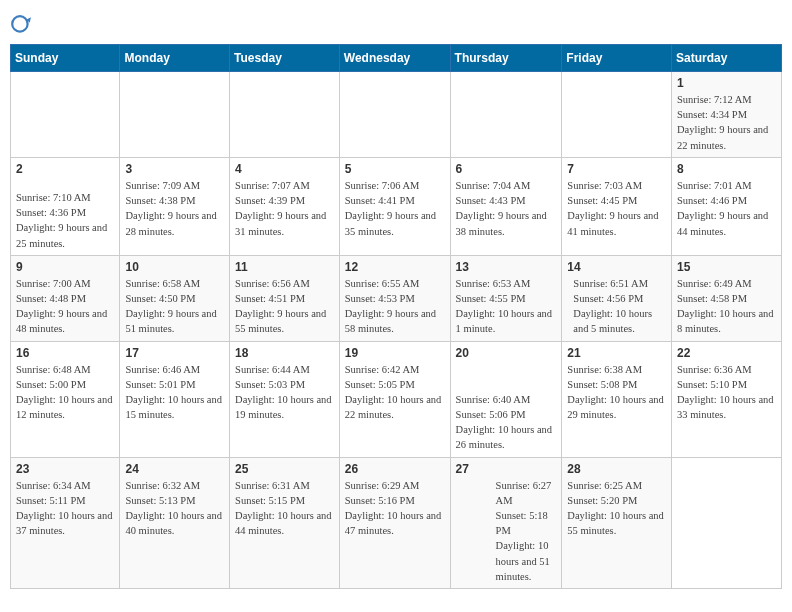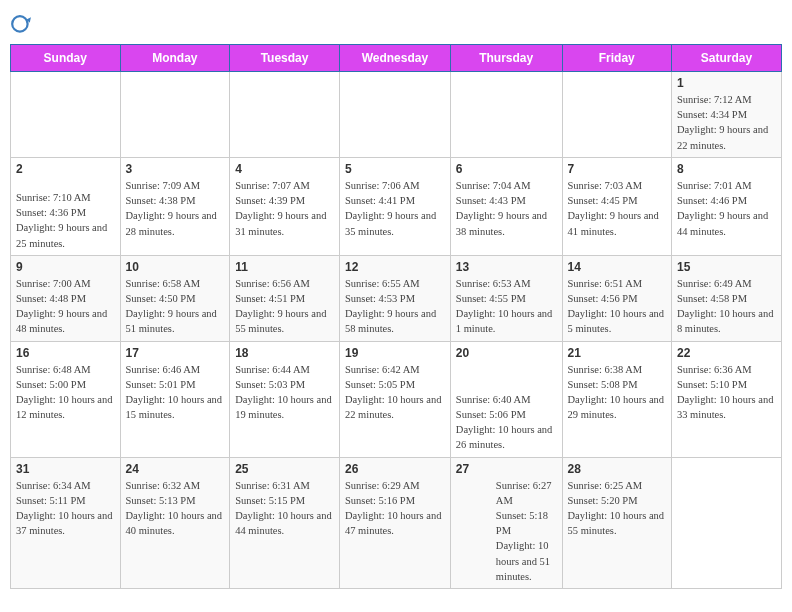--- a/index.html
+++ b/index.html
@@ -46,26 +46,26 @@
       font-size: 15px;
       color: #555;
       font-weight: normal;
     }
     .calendar {
       width: 100%;
       border-collapse: collapse;
       font-size: 11px;
     }
     .calendar thead tr th {
-      background: #d946ef;
+      background: #0369a1;
       color: #fff;
       font-size: 12px;
       font-weight: bold;
       padding: 6px 4px;
-      text-align: center;
+      text-align: left;
       border: 1px solid #2d6eaf;
     }
     .calendar tbody tr td {
       border: 1px solid #ccc;
       vertical-align: top;
       padding: 4px 5px;
       min-height: 80px;
       width: 113px;
       background: #fff;
     }
@@ -206,21 +206,21 @@
 Daylight: 9 hours and 58 minutes.</div>
         </td>
         <td>
           <span class="day-number">13</span>
           <div class="day-info" style="white-space: pre-line;">Sunrise: 6:53 AM
 Sunset: 4:55 PM
 Daylight: 10 hours and 1 minute.</div>
         </td>
         <td>
           <span class="day-number">14</span>
-          <div class="day-info" style="white-space: pre-line;">Sunrise: 6:51 AM
+          <div class="day-info" style="white-space: pre-line; margin-left: 6px;">Sunrise: 6:51 AM
 Sunset: 4:56 PM
 Daylight: 10 hours and 5 minutes.</div>
         </td>
         <td>
           <span class="day-number">15</span>
           <div class="day-info" style="white-space: pre-line;">Sunrise: 6:49 AM
 Sunset: 4:58 PM
 Daylight: 10 hours and 8 minutes.</div>
         </td>
       </tr>
@@ -263,21 +263,21 @@
         </td>
         <td>
           <span class="day-number">22</span>
           <div class="day-info" style="white-space: pre-line;">Sunrise: 6:36 AM
 Sunset: 5:10 PM
 Daylight: 10 hours and 33 minutes.</div>
         </td>
       </tr>
       <tr>
         <td>
-          <span class="day-number">31</span>
+          <span class="day-number">23</span>
           <div class="day-info" style="white-space: pre-line;">Sunrise: 6:34 AM
 Sunset: 5:11 PM
 Daylight: 10 hours and 37 minutes.</div>
         </td>
         <td>
           <span class="day-number">24</span>
           <div class="day-info" style="white-space: pre-line;">Sunrise: 6:32 AM
 Sunset: 5:13 PM
 Daylight: 10 hours and 40 minutes.</div>
         </td>

